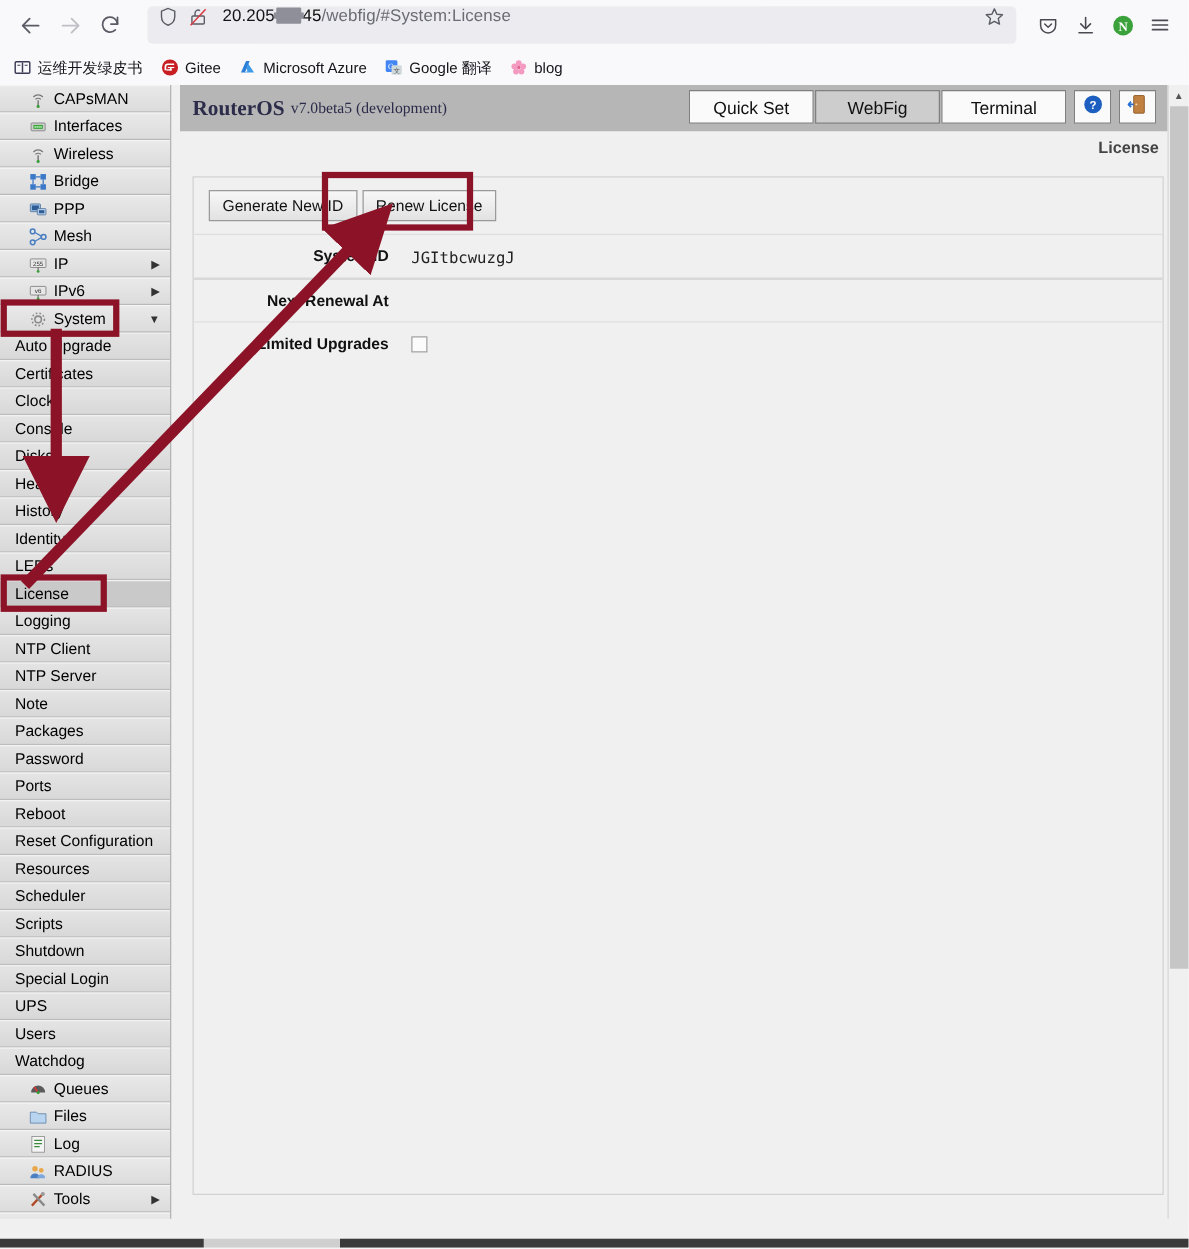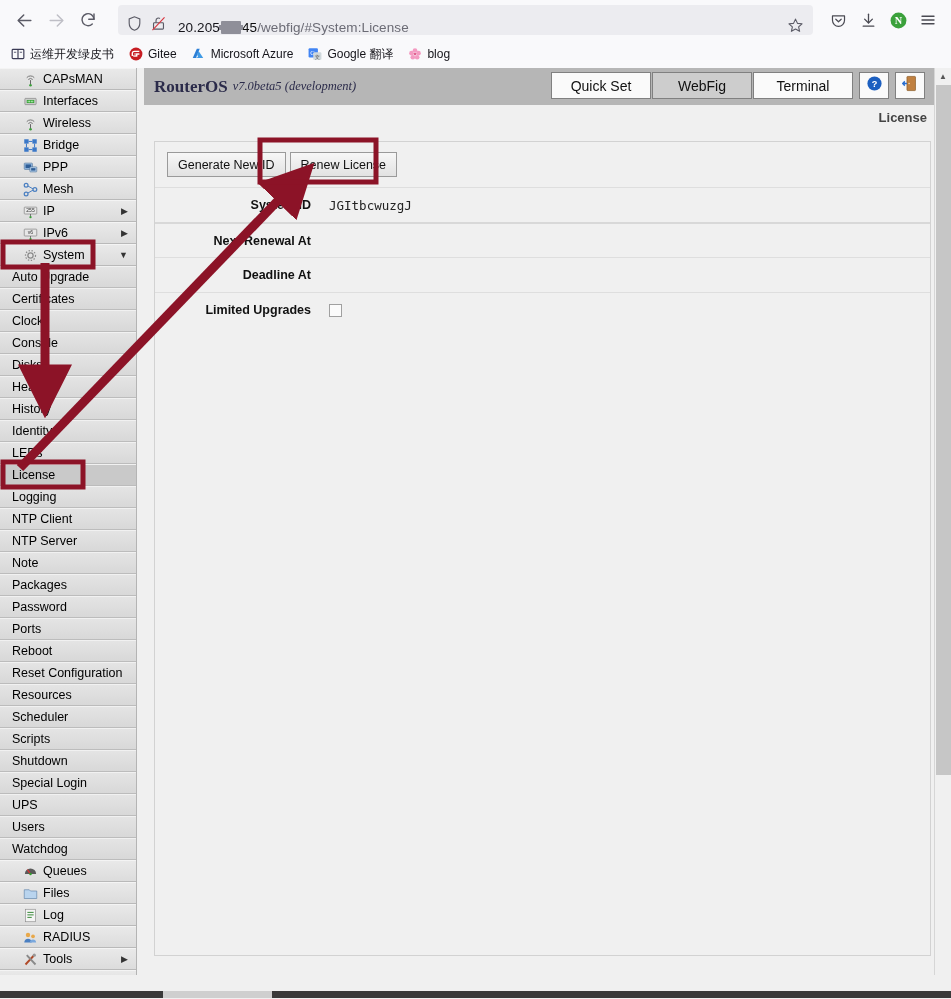--- a/index.html
+++ b/index.html
@@ -32,21 +32,21 @@
   .nav-btn svg { display: block; }
   .nav-btn.disabled { color: #bfbfc6; }
 
   #url-bar {
     flex: 1 1 auto;
     height: 30px;
     margin: 0 10px 0 14px;
     background: #ececf0;
     border-radius: 4px;
     display: flex;
-    align-items: flex-end;
+    align-items: flex-start;
     padding: 0 8px;
     position: relative;
   }
   #shield-icon { width: 20px; height: 20px; color: #5b5b66; margin-right: 4px; flex:0 0 auto;}
   #lock-broken-icon { width: 20px; height: 20px; margin-right: 8px; flex:0 0 auto; position:relative;}
   #url-text {
     font-size: 13.5px;
     color: #0c0c0d;
     white-space: nowrap;
     overflow: hidden;
@@ -164,21 +164,21 @@
   }
   #ros-header {
     height: 37px;
     background: #b6b6b6;
     display: flex;
     align-items: center;
     padding-left: 10px;
     position: relative;
   }
   #ros-title { font-size: 17px; font-weight: bold; color: #2b2b4a; font-family:"Liberation Serif", serif; }
-  #ros-version { font-size: 12.5px; color: #2b2b4a; margin-left: 5px; font-family:"Liberation Serif", serif;font-style:italic;}
+  #ros-version { font-size: 12.5px; color: #2b2b4a; margin-left: 5px; font-family:"Liberation Serif", serif;}
   #ros-tabs { position: absolute; right: 16px; top: 4px; display: flex; gap: 1px; align-items: center;}
   .ros-tab {
     width: 100px; height: 27px;
     background: #fafafa;
     border: 1px solid #808080;
     display: flex; align-items: center; justify-content: center;
     font-size: 14px; color: #111;
   }
   .ros-tab.active { background: #cdcdcd; }
   .ros-iconbtn {
@@ -755,24 +755,20 @@
       <div id="form-rows">
           <div class="form-row">
             <div class="form-label">System ID</div>
             <div class="form-value">JGItbcwuzgJ</div>
           </div>
           <div class="form-row group-sep">
             <div class="form-label">Next Renewal At</div>
             <div class="form-value plain"></div>
           </div>
           <div class="form-row">
-            <div class="form-label">Deadline At</div>
-            <div class="form-value plain"></div>
-          </div>
-          <div class="form-row">
             <div class="form-label">Limited Upgrades</div>
             <span class="cb"></span>
           </div>
         </div>
     </div>
 
   </div>
 
   <div id="vscroll">
     <div class="arr">▲</div>

